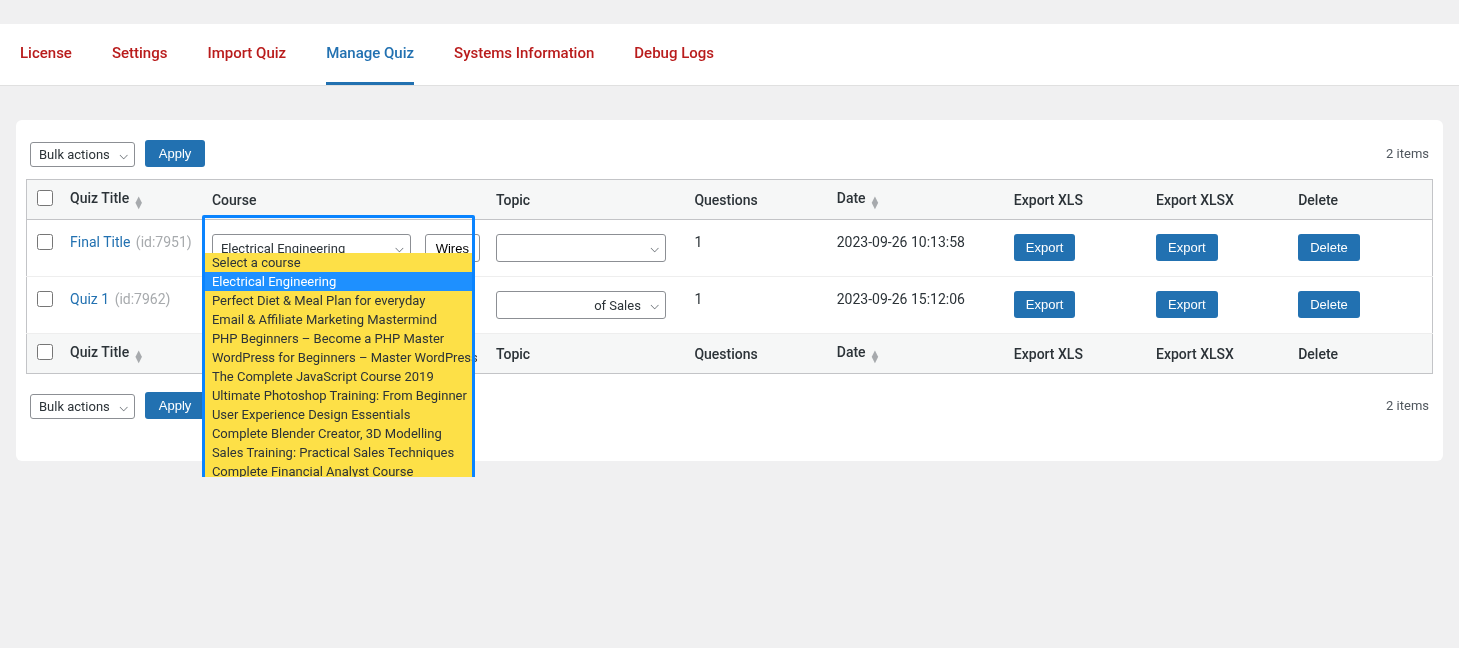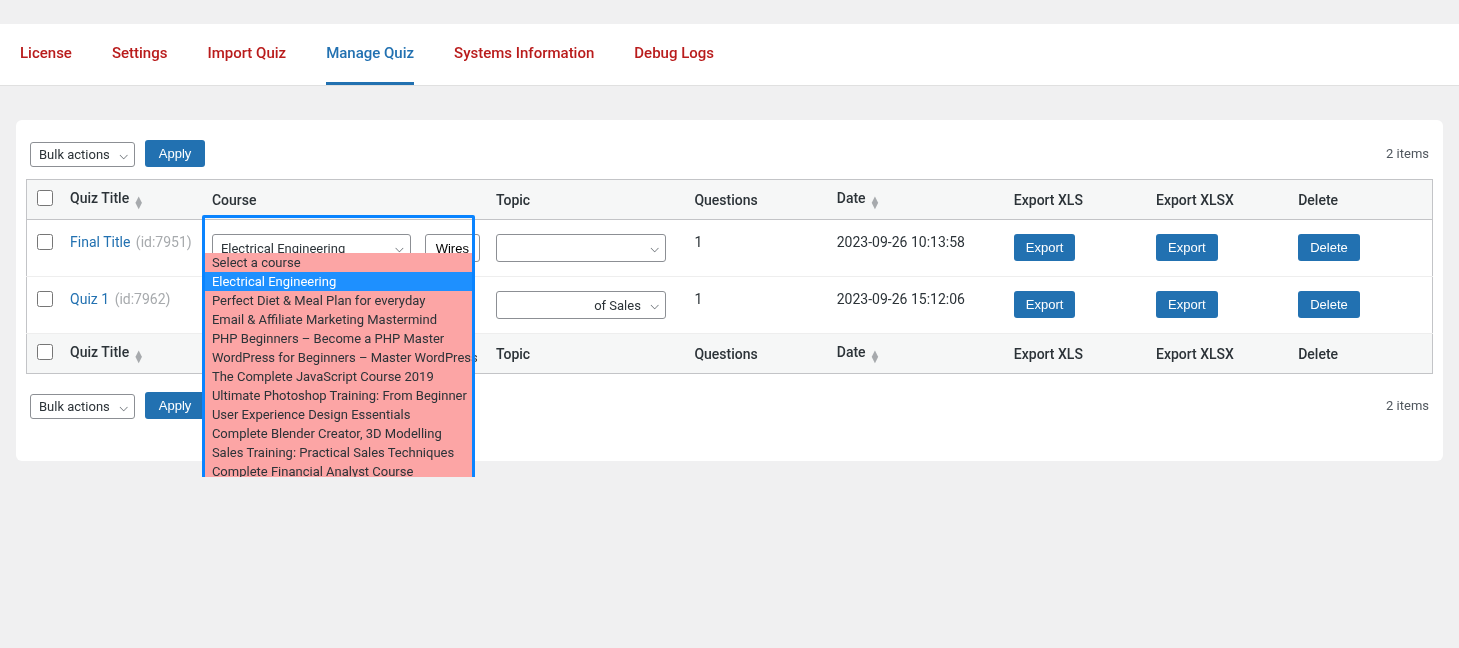--- a/index.html
+++ b/index.html
@@ -113,21 +113,21 @@
       display: flex; gap: 14px; align-items: center;
       width: 268px;
     }
     .course-select-open .select-wrap { flex: 1; width: 172px; }
     .wires-btn {
       border: 1px solid #8c8f94; border-radius: 3px; background: #fff;
       padding: 4px 10px; font-size: 13px; cursor: pointer; height: 28px;
     }
     .dropdown {
       position: absolute;
-      background: #fca5a5;
+      background: #fde047;
       top: 33px; left: 0;
       width: 268px;
       z-index: 5;
       font-size: 13px;
     }
     .dropdown .opt {
       padding: 2px 8px;
       cursor: pointer;
       white-space: nowrap;
       color: #2c3338;

